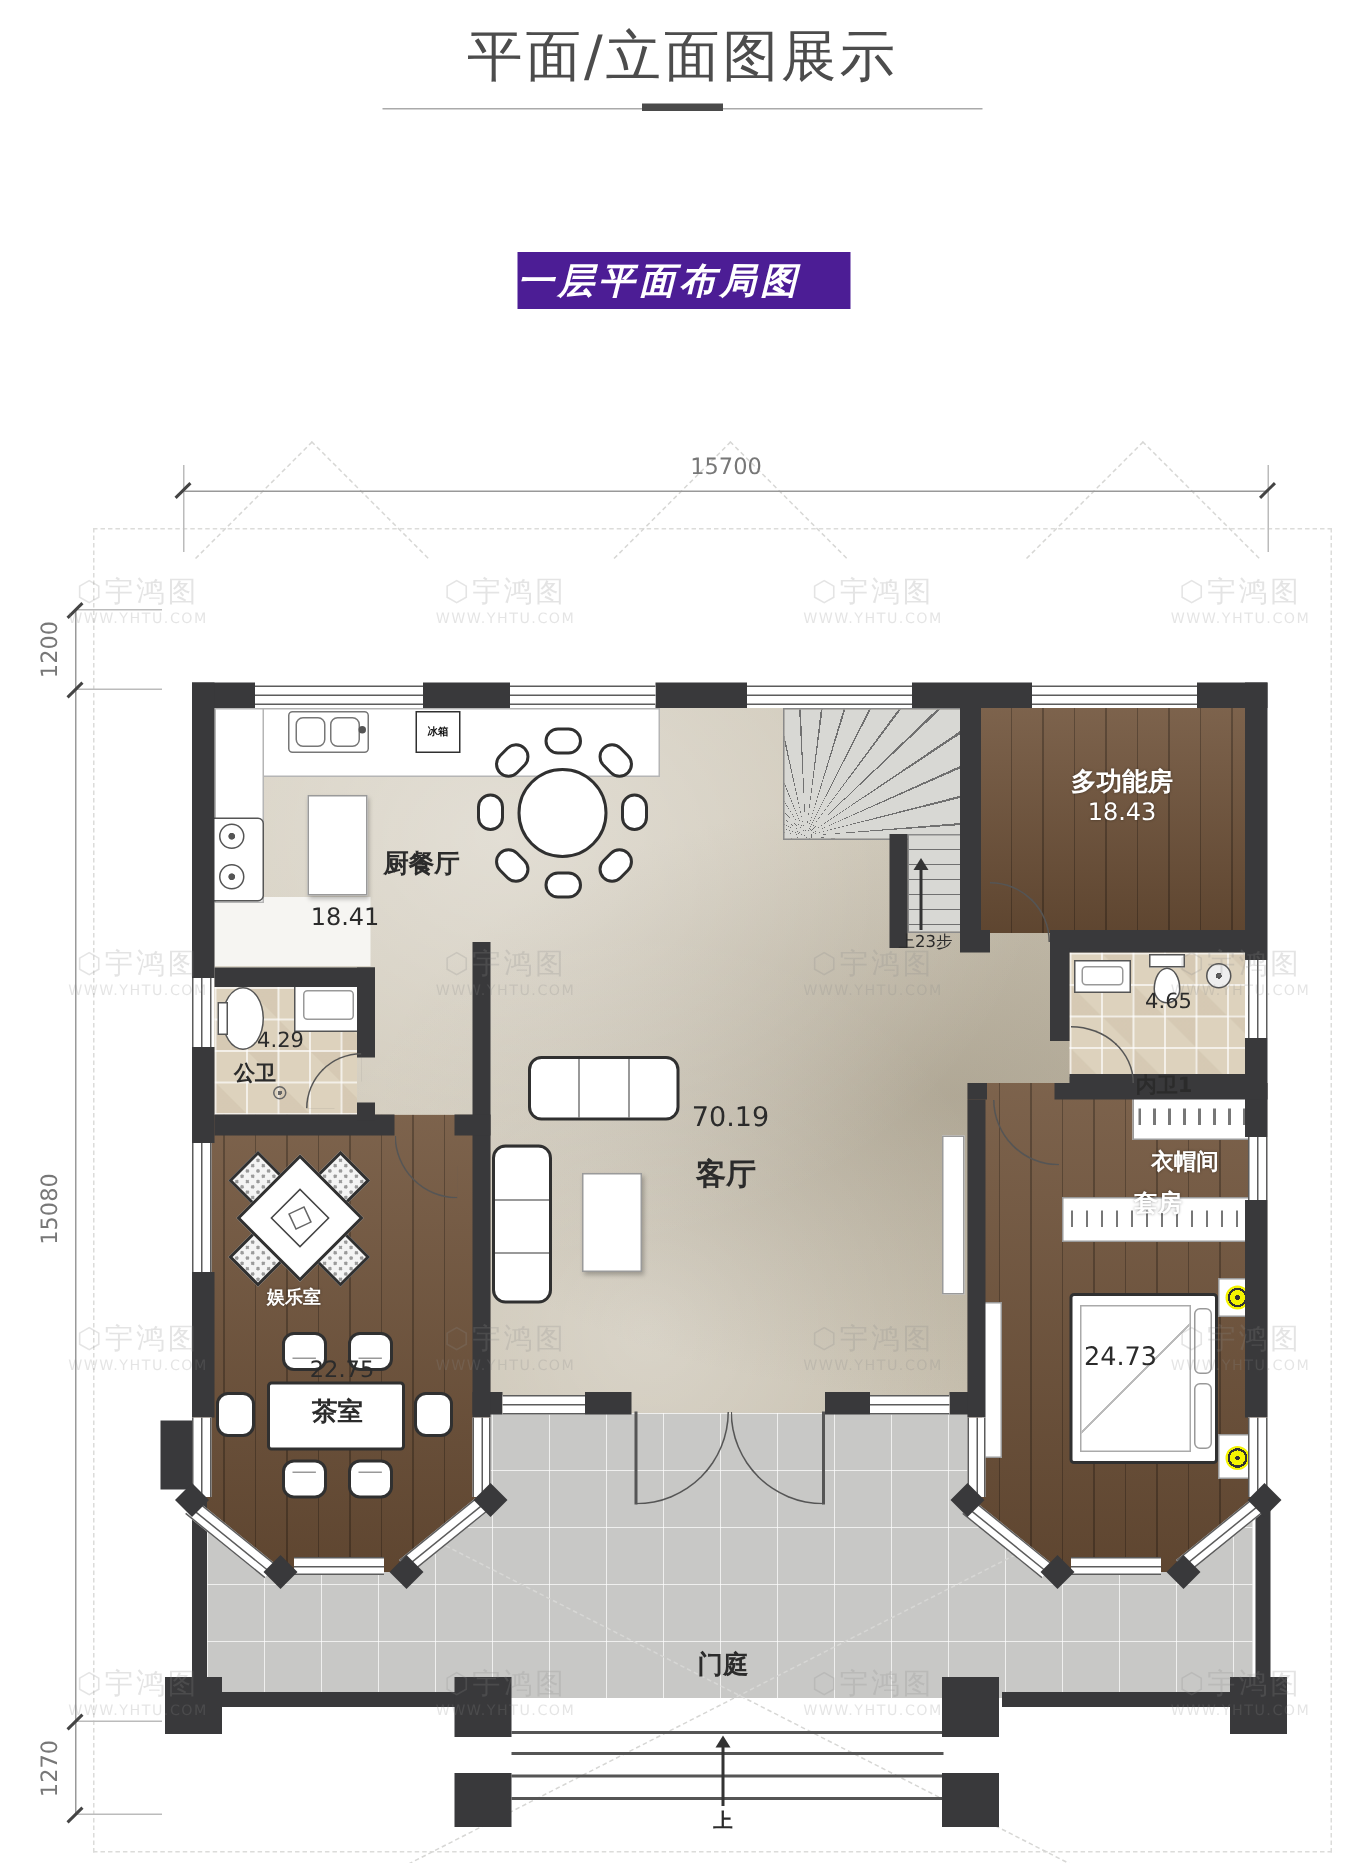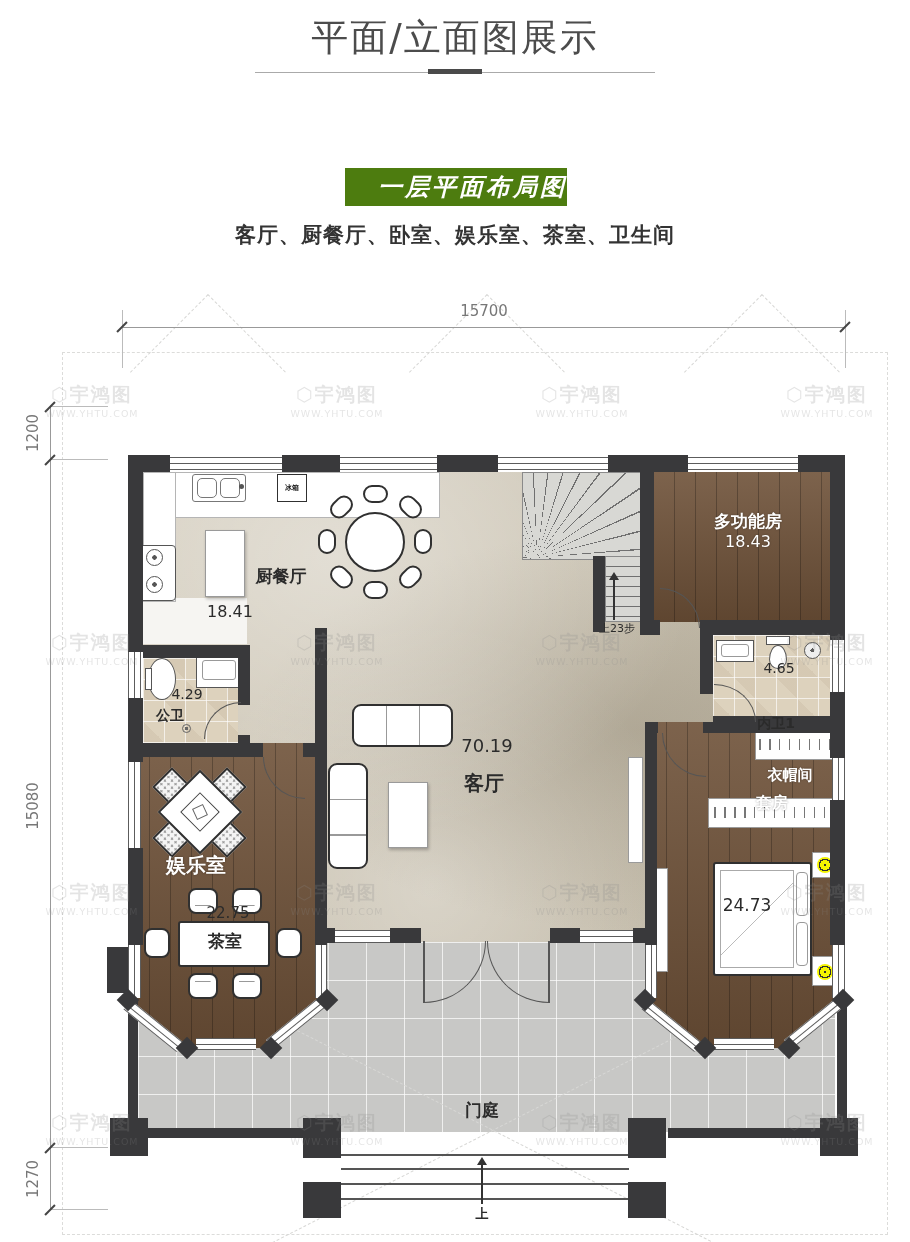--- a/index.html
+++ b/index.html
@@ -46,44 +46,43 @@
   .dim{position:absolute;background:#999;z-index:20;}
   .dimtick{position:absolute;width:14px;height:2px;background:#444;z-index:21;transform:rotate(-45deg);}
   .dimtxt{position:absolute;z-index:21;color:#777;font-size:15px;white-space:nowrap;transform:translate(-50%,-50%);}
   .dimtxtv{position:absolute;z-index:21;color:#777;font-size:15px;white-space:nowrap;transform:translate(-50%,-50%) rotate(-90deg);}
   
   .rd{position:absolute;border-top:1px dashed #d7d7d5;z-index:3;}
   .rdrect{position:absolute;border:1px dashed #dcdcda;z-index:0;}
   
   .wm{position:absolute;z-index:30;opacity:.22;color:#8a8a8a;text-align:center;
       transform:translate(-50%,-50%);pointer-events:none;white-space:nowrap;}
-  .wm .n{font-size:19px;font-weight:bold;letter-spacing:2px;}
+  .wm .n{font-size:19px;font-weight:normal;letter-spacing:2px;}
   .wm .u{font-size:9.5px;letter-spacing:1px;}
   .stair{position:absolute;z-index:4;box-sizing:border-box;border:1px solid #8a8a8a;}
   .burner{display:inline-block;width:15px;height:15px;border:1.5px solid #555;border-radius:50%;
       background:radial-gradient(circle,#555 0 2px,transparent 2.5px);margin:3px 0 0 9px;}
   .lamp{position:absolute;left:4px;top:4px;width:16px;height:16px;border-radius:50%;
       background:radial-gradient(circle,#333 0 1.5px,#f4f400 1.5px 5px,#333 5px 6.5px,#f4f400 6.5px);}
   .tick-rack{background-image:repeating-linear-gradient(90deg,#777 0 1.5px,transparent 1.5px 10px);
       background-size:92% 40%;background-position:50% 50%;background-repeat:no-repeat;}
   .dots{background-color:#f4f4f4;background-image:radial-gradient(#9a9a9a 1px,transparent 1.2px);background-size:5px 5px;}
 </style>
 </head>
 <body>
 
 <div class="page">
 
   <div class="abs" style="left:455px;top:38px;transform:translate(-50%,-50%);font-size:37px;color:#4c4c4c;letter-spacing:2px;">平面/立面图展示</div>
   <div class="abs" style="left:255px;top:72px;width:400px;height:1px;background:#aaa;"></div>
   <div class="abs" style="left:428px;top:69px;width:54px;height:5px;background:#4a4a4a;"></div>
 
-  <div class="abs" style="left:345px;top:168px;width:222px;height:38px;background:#4d7c0f;display:flex;align-items:center;justify-content:flex-end;">
+  <div class="abs" style="left:345px;top:168px;width:222px;height:38px;background:#4c1d95;display:flex;align-items:center;justify-content:flex-start;">
     <span style="color:#fff;font-size:24px;font-weight:bold;font-style:italic;letter-spacing:3px;font-family:'DejaVu Serif','Liberation Serif',serif;">一层平面布局图</span>
   </div>
-  <div class="abs" style="left:455px;top:235px;transform:translate(-50%,-50%);font-size:21px;color:#333;font-weight:600;letter-spacing:1px;">客厅、厨餐厅、卧室、娱乐室、茶室、卫生间</div>
 
   <div class="rdrect" style="left:62px;top:352px;width:824px;height:881px;"></div>
   <div class="rd" style="left:130px;top:372px;width:110px;transform-origin:0 0;transform:rotate(-45deg);"></div>
   <div class="rd" style="left:208px;top:294px;width:110px;transform-origin:0 0;transform:rotate(45deg);"></div>
   <div class="rd" style="left:409px;top:372px;width:110px;transform-origin:0 0;transform:rotate(-45deg);"></div>
   <div class="rd" style="left:487px;top:294px;width:110px;transform-origin:0 0;transform:rotate(45deg);"></div>
   <div class="rd" style="left:684px;top:372px;width:110px;transform-origin:0 0;transform:rotate(-45deg);"></div>
   <div class="rd" style="left:762px;top:294px;width:110px;transform-origin:0 0;transform:rotate(45deg);"></div>
   <div class="rd" style="left:150px;top:955px;width:720px;transform-origin:0 0;transform:rotate(27deg);"></div>
   <div class="rd" style="left:838px;top:955px;width:720px;transform-origin:0 0;transform:rotate(153deg);"></div>
@@ -294,21 +293,21 @@
   <div class="lbl" style="left:748px;top:521px;font-size:17px;color:#fff;text-shadow:0 0 2px rgba(0,0,0,.4);">多功能房</div>
   <div class="num" style="left:748px;top:541px;font-size:16px;color:#fff;text-shadow:0 0 2px rgba(0,0,0,.4);">18.43</div>
   <div class="num" style="left:617px;top:628px;font-size:11px;">上23步</div>
   <div class="num" style="left:487px;top:745px;font-size:18px;">70.19</div>
   <div class="lbl" style="left:484px;top:783px;font-size:20px;">客厅</div>
   <div class="num" style="left:779px;top:668px;font-size:14px;">4.65</div>
   <div class="lbl" style="left:776px;top:724px;font-size:14px;">内卫1</div>
   <div class="lbl" style="left:790px;top:775px;font-size:15px;color:#fff;text-shadow:0 0 2px rgba(0,0,0,.4);">衣帽间</div>
   <div class="lbl" style="left:772px;top:803px;font-size:16px;color:#fff;text-shadow:0 0 2px rgba(0,0,0,.4);">套房</div>
   <div class="num" style="left:747px;top:905px;font-size:17px;">24.73</div>
-  <div class="lbl" style="left:196px;top:865px;font-size:20px;color:#fff;text-shadow:0 0 2px rgba(0,0,0,.4);">娱乐室</div>
+  <div class="lbl" style="left:196px;top:865px;font-size:12px;color:#fff;text-shadow:0 0 2px rgba(0,0,0,.4);">娱乐室</div>
   <div class="num" style="left:228px;top:913px;font-size:15px;">22.75</div>
   <div class="lbl" style="left:225px;top:941px;font-size:17px;">茶室</div>
   <div class="lbl" style="left:482px;top:1110px;font-size:17px;">门庭</div>
   <div class="lbl" style="left:482px;top:1214px;font-size:13px;">上</div>
 
   <div class="wm" style="left:92px;top:400px;"><span class="n"><span>⬡</span><span>宇鸿图</span></span><div class="u">WWW.YHTU.COM</div></div>
   <div class="wm" style="left:337px;top:400px;"><span class="n"><span>⬡</span><span>宇鸿图</span></span><div class="u">WWW.YHTU.COM</div></div>
   <div class="wm" style="left:582px;top:400px;"><span class="n"><span>⬡</span><span>宇鸿图</span></span><div class="u">WWW.YHTU.COM</div></div>
   <div class="wm" style="left:827px;top:400px;"><span class="n"><span>⬡</span><span>宇鸿图</span></span><div class="u">WWW.YHTU.COM</div></div>
   <div class="wm" style="left:92px;top:648px;"><span class="n"><span>⬡</span><span>宇鸿图</span></span><div class="u">WWW.YHTU.COM</div></div>

